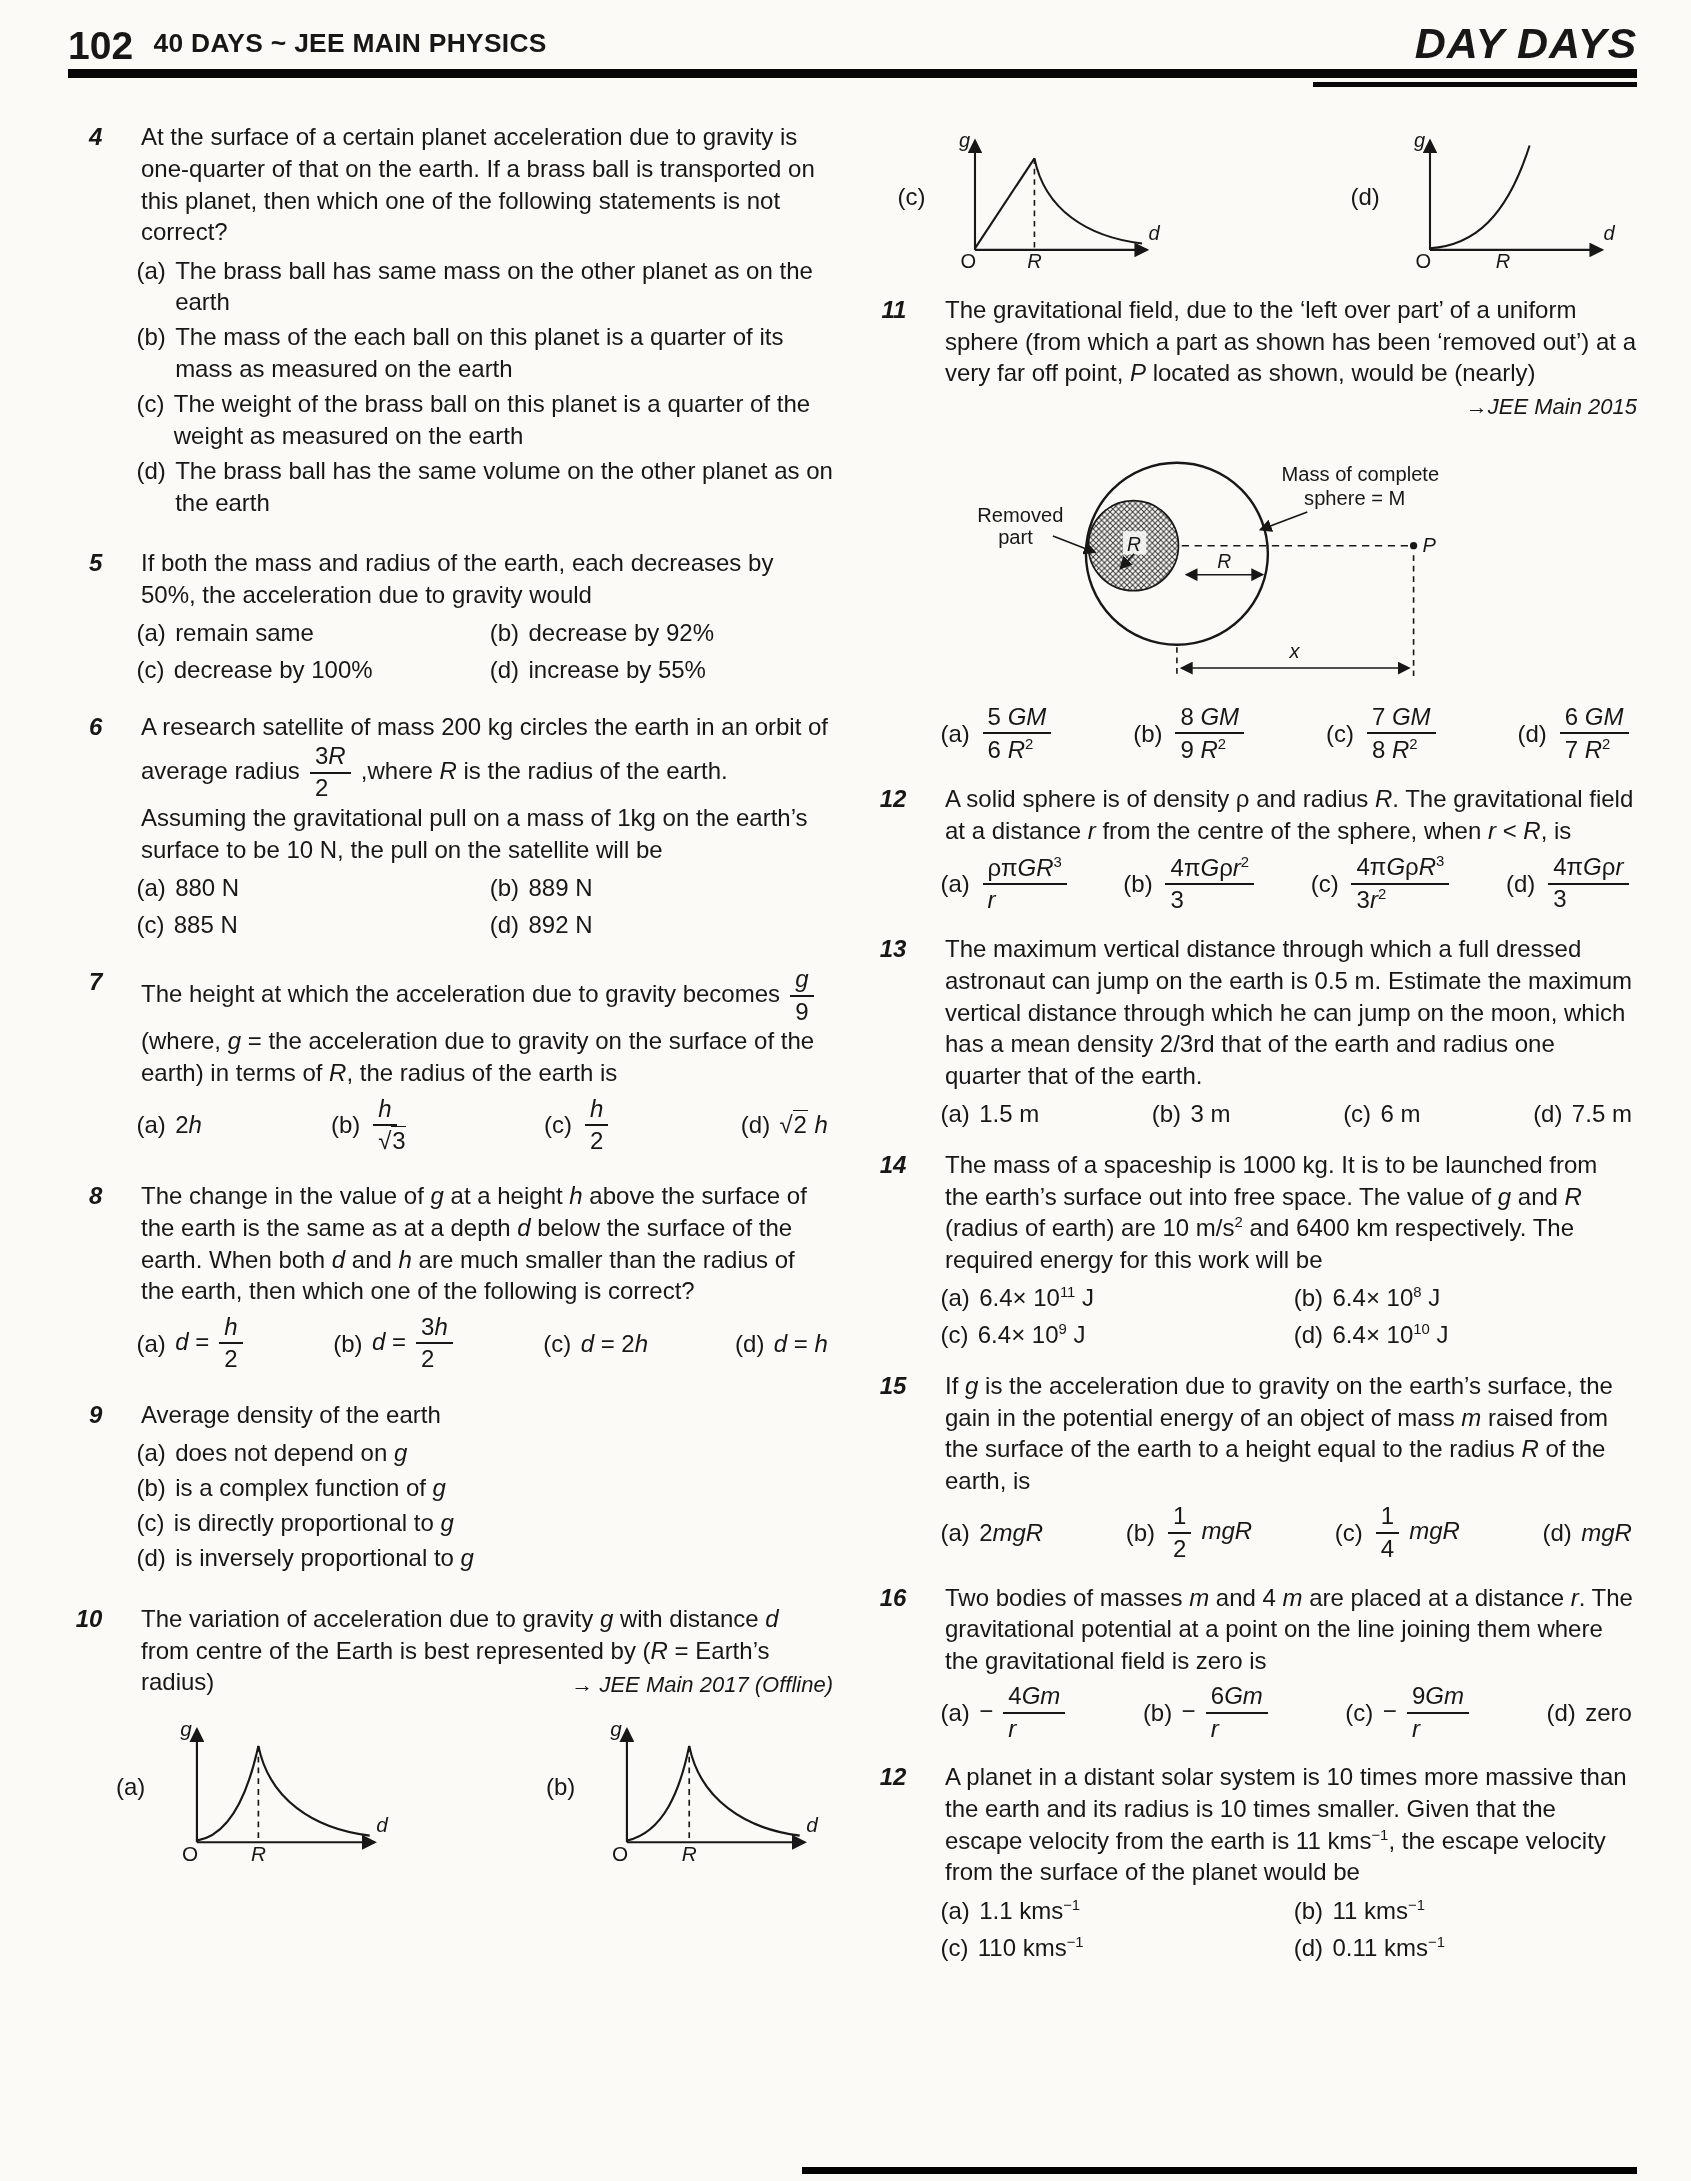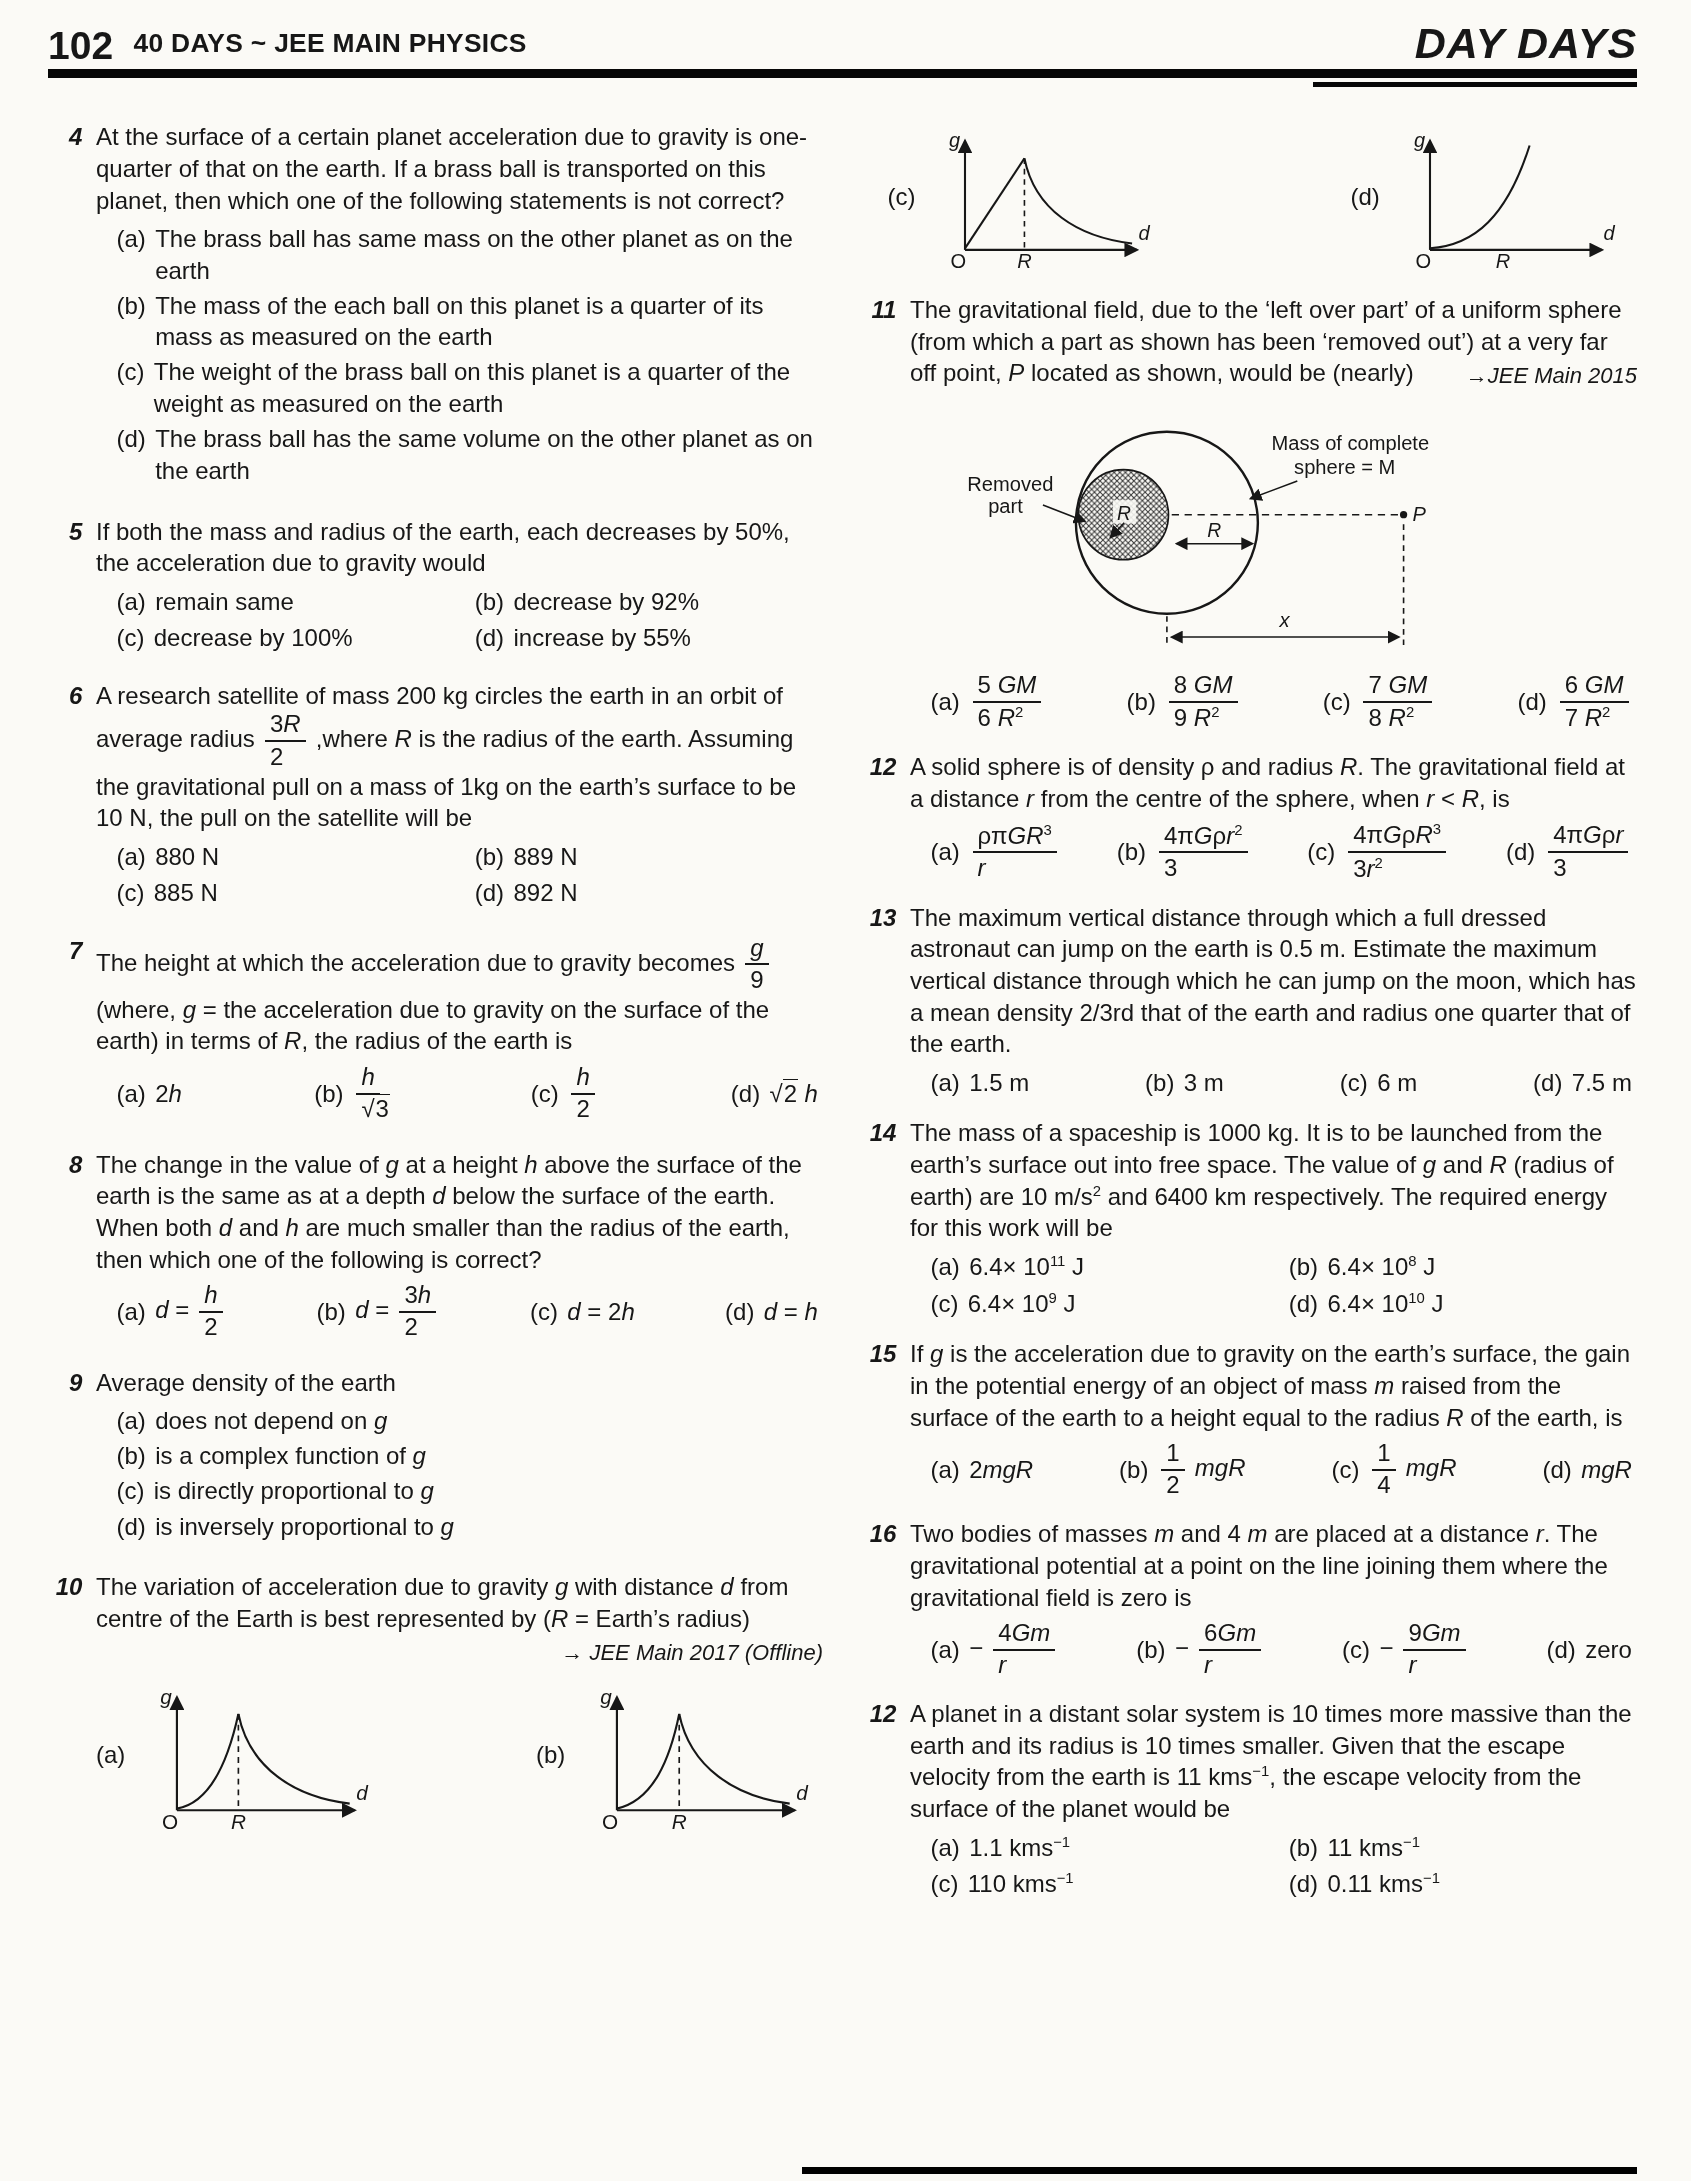--- a/index.html
+++ b/index.html
@@ -3,41 +3,41 @@
 <meta charset="utf-8">
 <style>
   * { margin:0; padding:0; box-sizing:border-box; }
   html,body { width:1692px; }
   body {
     height:2181px; overflow:hidden;
     background:#fbfaf6; color:#171717;
     font-family:"Liberation Sans","DejaVu Sans",sans-serif;
     font-size:24px; line-height:1.32;
   }
-  .page { position:relative; height:100%; padding:22px 55px 0 48px; }
+  .page { position:relative; height:100%; padding:22px 55px 0 68px; }
 
   
   .hrow { display:flex; align-items:flex-end; }
   .pageno { font-size:39px; font-weight:bold; line-height:1; }
   .booktitle { font-size:26.4px; font-weight:bold; padding:0 0 4.3px 20.4px; letter-spacing:0.3px; }
   .daytitle { margin-left:auto; font-size:43px; font-weight:bold; font-style:italic; letter-spacing:0.9px; line-height:1; }
   .hrule  { height:8.5px; background:#070707; margin-top:4.3px; }
   .hrule2 { height:5.1px; background:#070707; width:324px; margin-left:auto; margin-top:4.3px; }
 
   
   .cols { display:flex; gap:39px; margin-top:34px; }
   .col { flex:1; min-width:0; }
 
   
   .question { margin-bottom:25.6px; }
   .col-right .question { margin-bottom:19px; }
   .qrow { display:flex; }
   .qnum { flex:none; width:48px; text-align:right; padding-right:13.6px; font-weight:bold; font-style:italic; }
   .qbody { flex:1; min-width:0; }
-  .qtext { overflow:hidden; }
+  .qtext { overflow:hidden;margin-left:25px; }
   .src { float:right; font-weight:normal; font-style:italic; font-size:22px; padding-top:3.4px; }
 
   
   .options { margin-top:6.8px; padding-left:20.4px; }
   .opt { display:flex; gap:9.4px; align-items:center; }
   .layout-stack .opt { margin-bottom:3.4px; align-items:flex-start; }
   .layout-twocol { display:grid; grid-template-columns:1fr 1fr; column-gap:10.2px; row-gap:5.1px; }
   .layout-row4 { display:flex; justify-content:space-between; padding-right:5.1px; align-items:center; }
   .opt-label { flex:none; }
 

